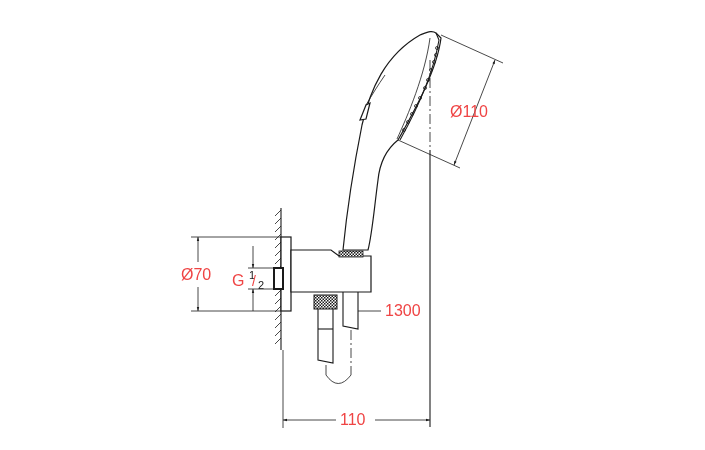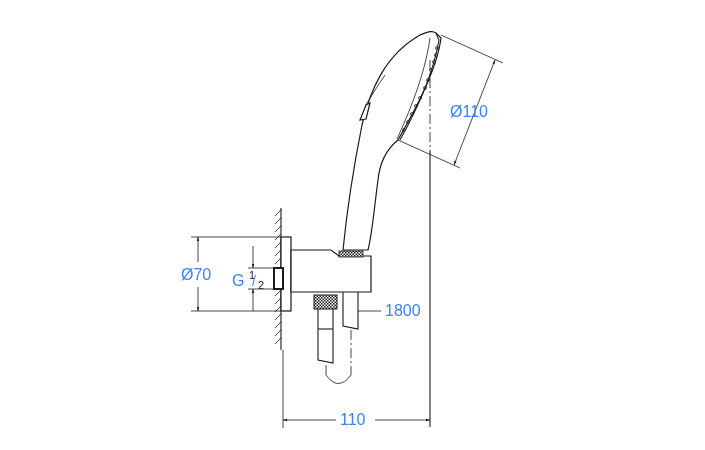--- a/index.html
+++ b/index.html
@@ -2,21 +2,21 @@
 <html><head>
   <meta charset="utf-8">
   <style>
     html, body { margin: 0; padding: 0; background: #ffffff; }
     body { width: 705px; height: 450px; overflow: hidden; position: relative; font-family: "Liberation Sans", sans-serif; }
     #drawing { position: absolute; left: 0; top: 0; width: 705px; height: 450px; }
     .ln { stroke: #1a1a1a; fill: none; stroke-width: 1.1; }
     .thin { stroke: #1a1a1a; fill: none; stroke-width: 0.8; }
     .dash { stroke: #1a1a1a; fill: none; stroke-width: 0.8; stroke-dasharray: 10 3 2 3; }
     .body { stroke: #1a1a1a; fill: #ffffff; stroke-width: 1.2; }
-    .lbl { position: absolute; font-size: 16px; color: #3b82f6; white-space: nowrap; line-height: 1; }
+    .lbl { position: absolute; font-size: 16px; color: #ef4444; white-space: nowrap; line-height: 1; }
     .frac { position: absolute; font-size: 11px; color: #1a1a1a; line-height: 1; }
   </style>
 </head>
 <body>
 
 <svg id="drawing" viewBox="0 0 705 450" xmlns="http://www.w3.org/2000/svg">
   <defs>
     <pattern id="knurl" width="3" height="3" patternUnits="userSpaceOnUse">
       <rect width="3" height="3" fill="#ffffff"></rect>
       <rect width="1.5" height="1.5" fill="#1a1a1a"></rect>
@@ -109,14 +109,14 @@
     <line class="thin" x1="375" y1="420" x2="430" y2="420" marker-end="url(#arr)"></line>
   </g>
 </svg>
 
 <div class="lbl" style="left:450px; top:104px;">Ø110</div>
 <div class="lbl" style="left:181px; top:267px;text-align:center;">Ø70</div>
 <div class="lbl" style="left:232px; top:273px;">G</div>
 <div class="frac" style="left:249px; top:270px;">1</div>
 <div class="lbl" style="left:252px; top:274px; font-size:14px;">/</div>
 <div class="frac" style="left:258px; top:280px;">2</div>
-<div class="lbl" style="left:385px; top:303px;">1800</div>
+<div class="lbl" style="left:385px; top:303px;">1300</div>
 <div class="lbl" style="left:340px; top:412px;">110</div>
 
 </body></html>

